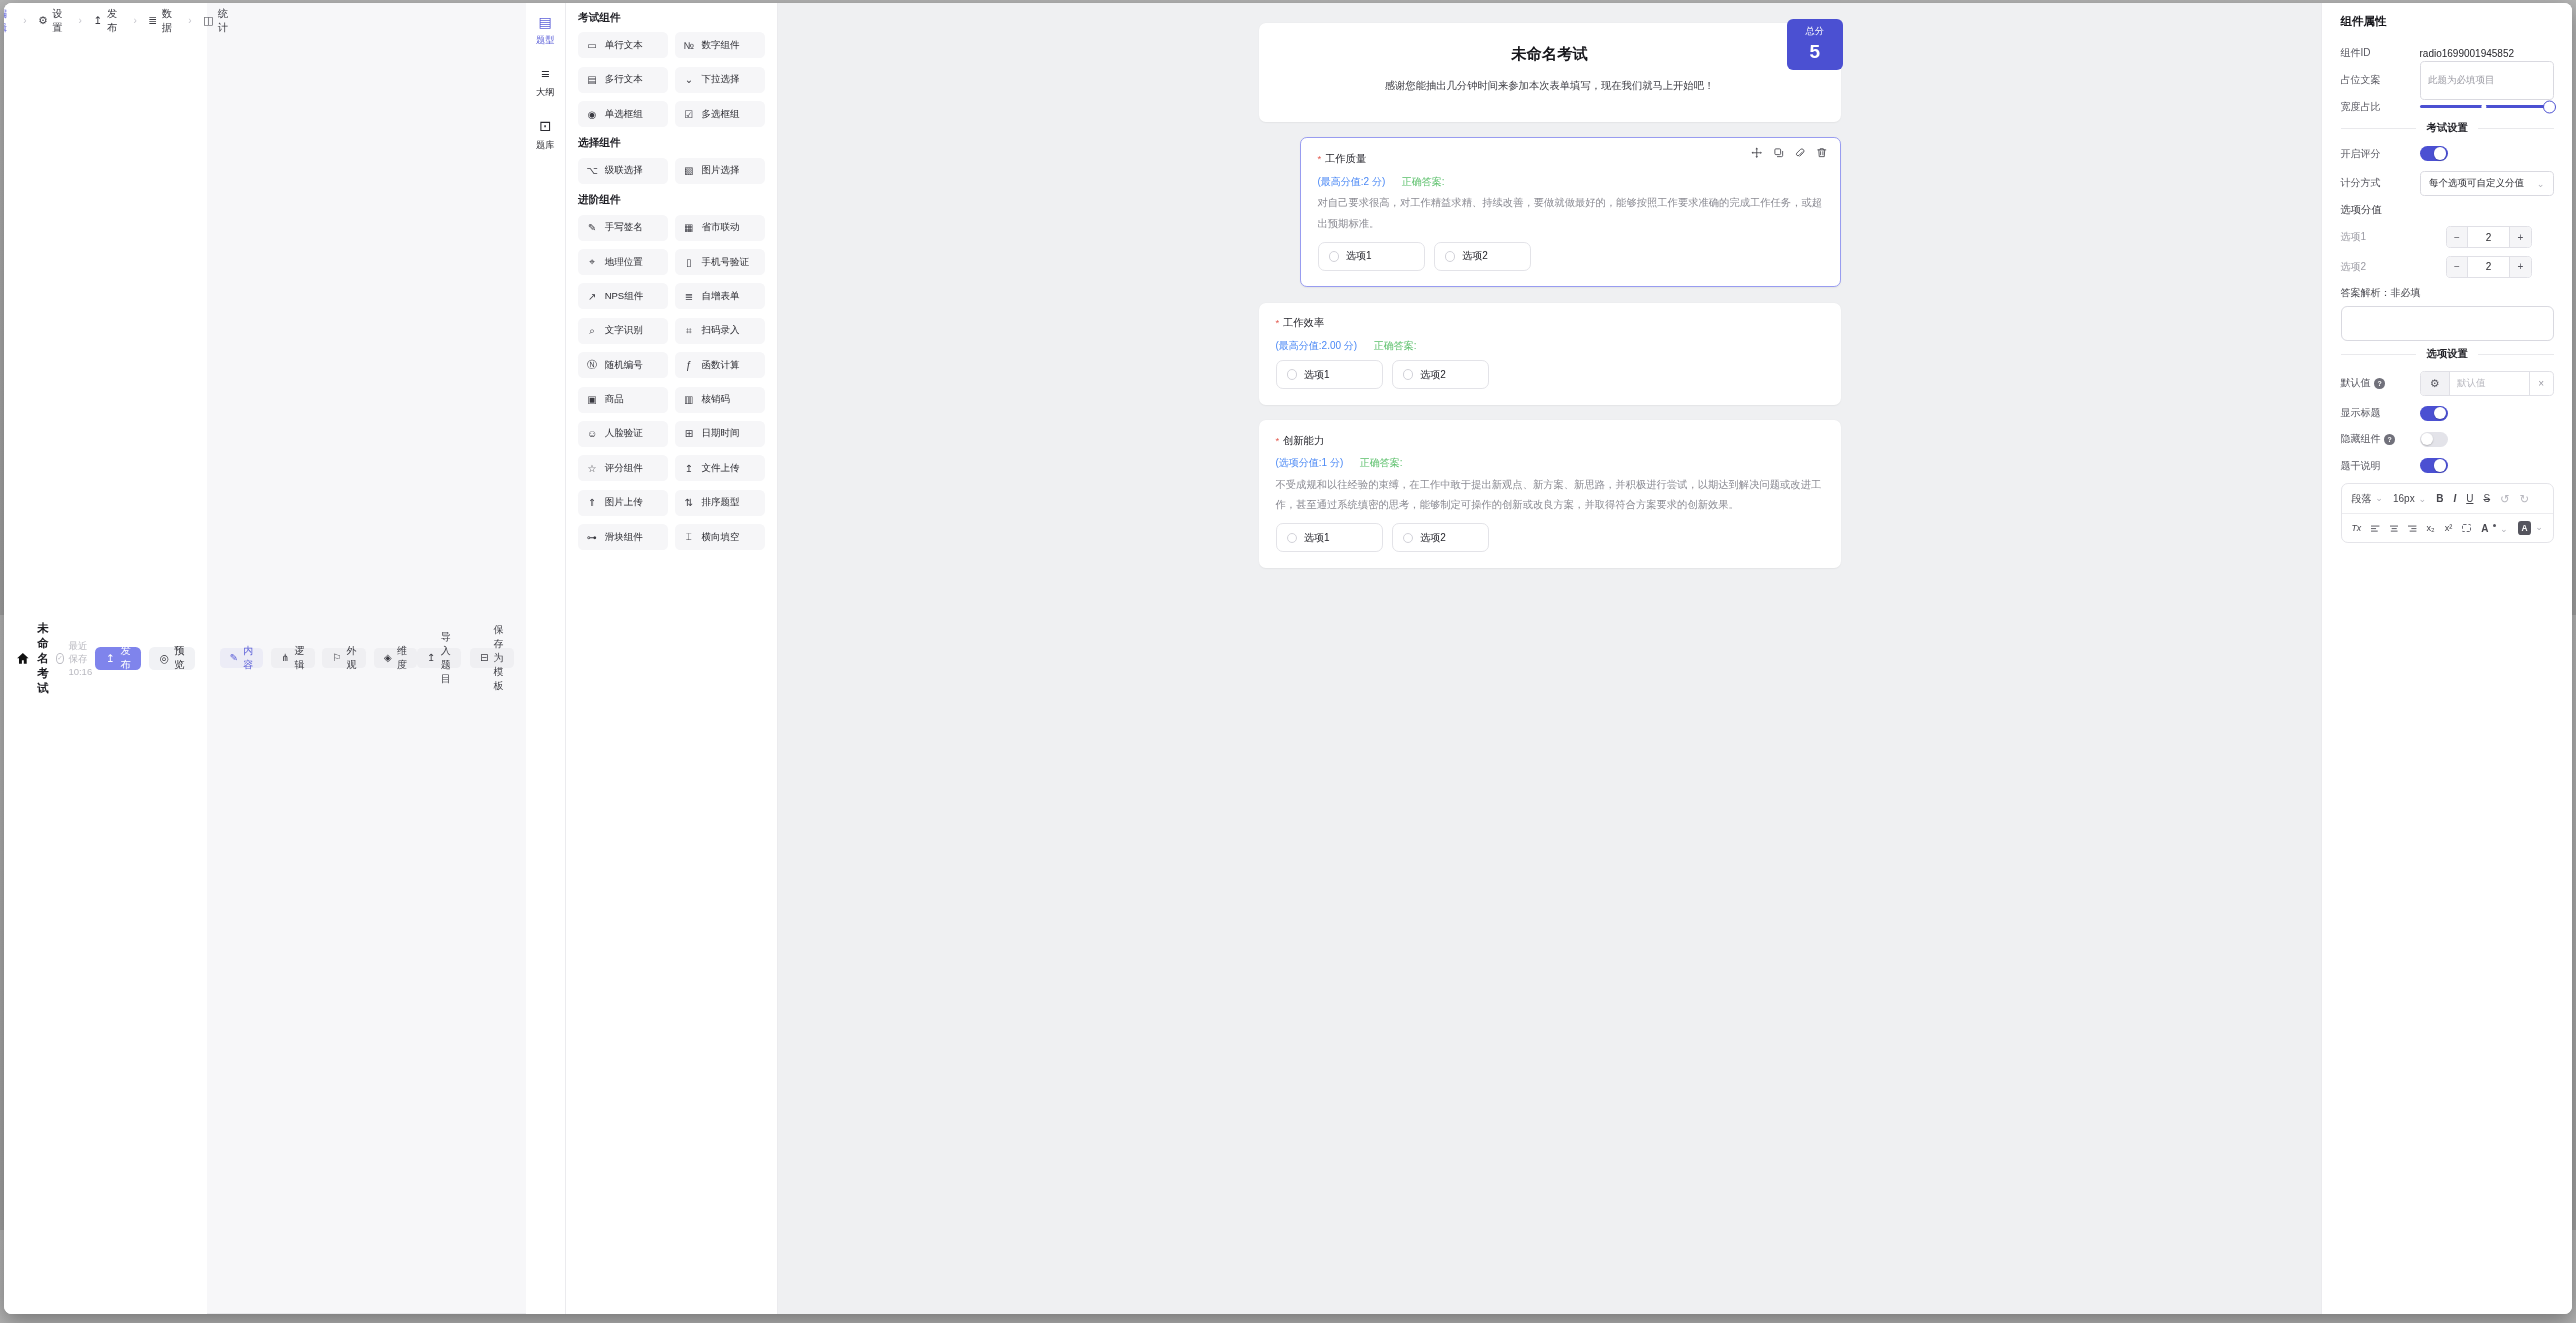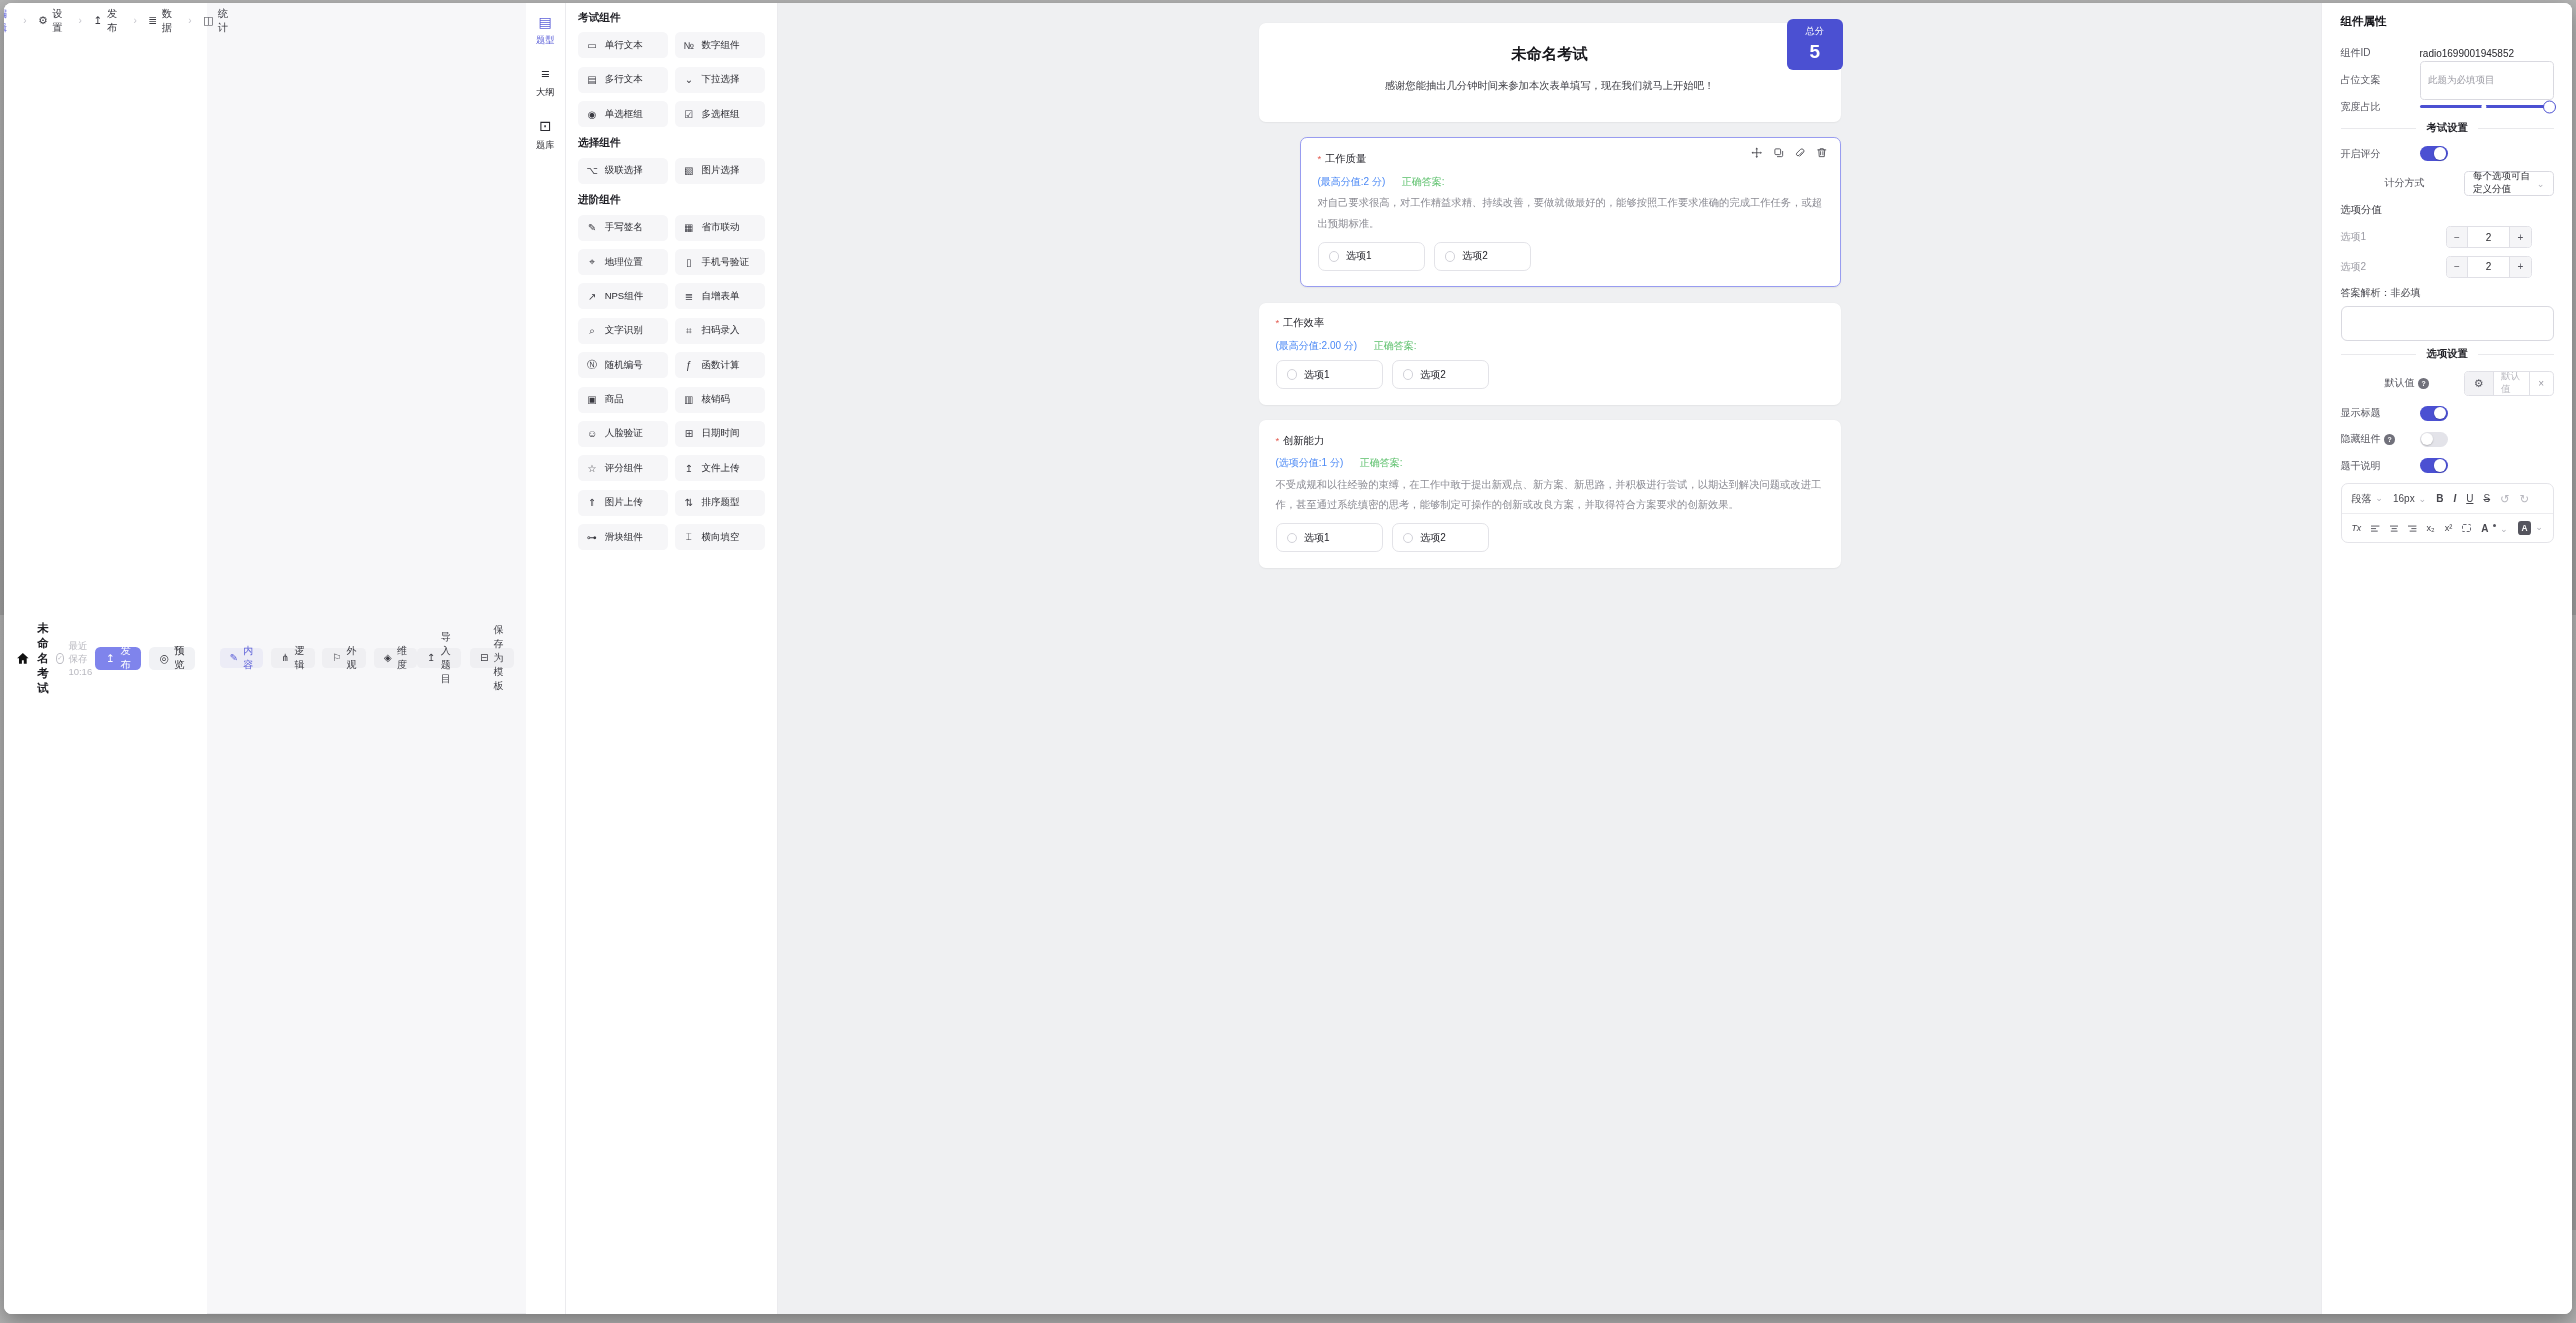--- a/index.html
+++ b/index.html
@@ -75,21 +75,21 @@
   .radio{width:10.7px;height:10.7px;border:1.1px solid #d2d2d9;border-radius:50%;flex:0 0 10.7px;}
   .optlabel{font-size:10px;color:#23232a;}
 
   
   .props{flex:0 0 251px;border-left:0.8px solid #ebebee;padding:10.7px 18.3px 0;overflow:hidden;background:#fff;}
   .ptitle{font-size:11.5px;font-weight:700;color:#17171c;margin:0 0 17px;}
   .prow{display:flex;align-items:center;margin-bottom:7.6px;}
   .plabel{flex:0 0 79px;font-size:10px;color:#55555e;display:flex;align-items:center;gap:3.8px;}
   .plabel.dim{color:#9a9aa3;}
   .pvalue{font-size:10px;color:#26262b;}
-  .prow.h20{height:15.3px;} .prow.h30{height:23px;justify-content:center;} .prow.h32{height:24.4px;margin-left:44px;}
+  .prow.h20{height:15.3px;} .prow.h30{height:23px;justify-content:center;} .prow.h32{height:24.4px;}
   .pinput{flex:1;height:39px;border:0.8px solid #d9d9e0;border-radius:4.6px;padding:0 7.6px;display:flex;align-items:center;font-size:9.5px;color:#9a9aa3;background:#fff;}
   .slider{flex:1;position:relative;height:13.7px;display:flex;align-items:center;cursor:pointer;}
   .track{height:3.1px;background:#4b50d2;border-radius:1.5px;flex:1;position:relative;}
   .sdot{position:absolute;left:48%;top:50%;transform:translate(-50%,-50%);width:5.3px;height:5.3px;background:#fff;border-radius:50%;}
   .shandle{position:absolute;right:-2.3px;top:50%;transform:translateY(-50%);width:13px;height:13px;background:#fff;border:1.9px solid #4b50d2;border-radius:50%;}
   .pdivider{display:flex;align-items:center;gap:10.7px;margin:7.6px 0 10.7px;color:#1f1f25;font-size:10.3px;font-weight:700;height:12.2px;}
   .pdivider:before,.pdivider:after{content:"";flex:1;height:0.8px;background:#e9e9ec;}
   .toggle{width:28px;height:15.3px;border-radius:7.6px;background:#e3e3e9;position:relative;cursor:pointer;}
   .toggle:after{content:"";position:absolute;top:1.5px;left:1.5px;width:12.2px;height:12.2px;background:#fff;border-radius:50%;box-shadow:0 0.8px 1.5px rgba(0,0,0,.25);}
   .toggle.on{background:#4b50d2;}

